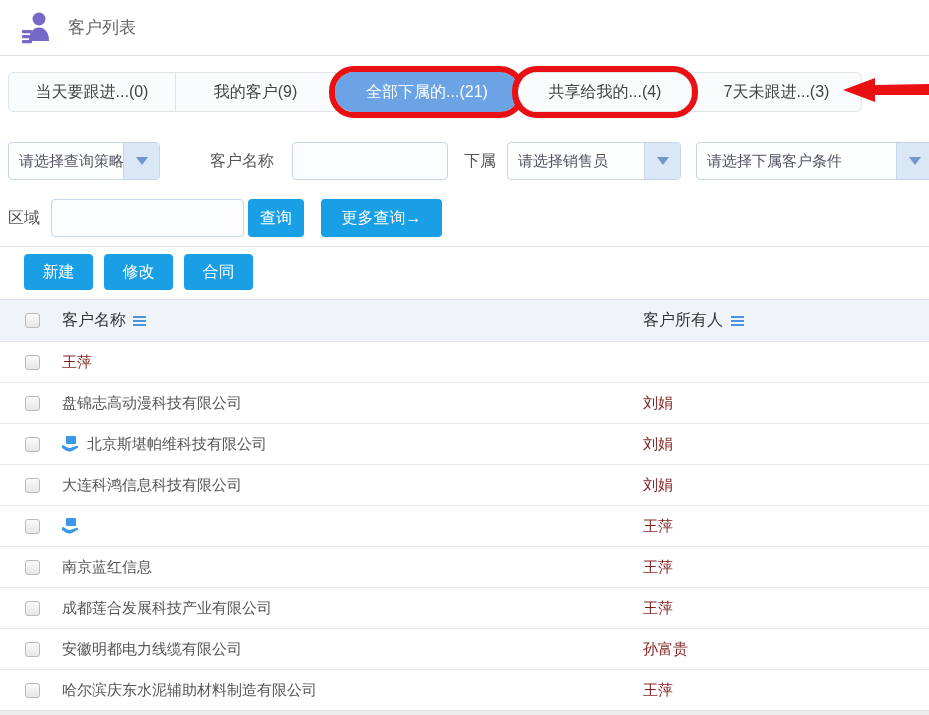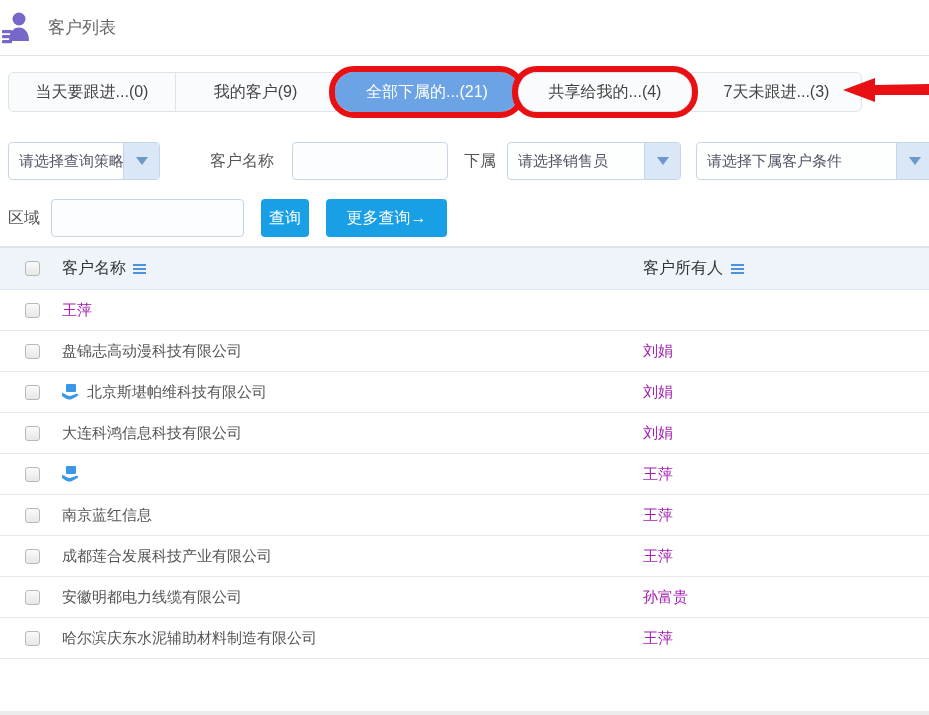--- a/index.html
+++ b/index.html
@@ -14,21 +14,21 @@
   *{box-sizing:border-box;}
   html,body{margin:0;padding:0;}
   body{
     width:929px;height:715px;background:#fff;
     font-family:"Liberation Sans","DejaVu Sans",sans-serif;
     color:#555;overflow:hidden;
   }
   .page{position:relative;width:929px;height:715px;}
 
   
-  .header{height:56px;display:flex;align-items:center;border-bottom:1px solid #e2e2e2;}
+  .header{height:56px;display:flex;align-items:center;padding-left:20px;border-bottom:1px solid #e2e2e2;}
   .header .ttl{font-size:17px;color:#666;margin-left:16px;}
   .person-icon{flex:none;}
 
   
   .tabbar{display:flex;margin:16px 0 0 8px;height:40px;}
   .tab{
     height:40px;line-height:38px;text-align:center;font-size:16px;color:#444;
     background:#f9fbfd;border:1px solid #dde4ea;margin-left:-1px;cursor:pointer;white-space:nowrap;
   }
   .tab:first-child{border-radius:6px 0 0 6px;margin-left:0;}
@@ -61,21 +61,21 @@
   .actions{padding:7px 0 9px 24px;display:flex;gap:11px;}
   .actions .btn{width:69px;height:36px;padding:0;}
 
   
   .thead{height:43px;background:#eef4fa;border-top:1px solid #dce5ed;border-bottom:1px solid #dce5ed;display:flex;align-items:center;}
   .trow{height:41px;border-bottom:1px solid #e7e7e7;display:flex;align-items:center;}
   .cell-check{flex:none;width:62px;padding-left:25px;display:flex;align-items:center;}
   .cb{width:15px;height:15px;border:1px solid #b9b9b9;border-radius:3px;background:linear-gradient(#fafafa,#e7e7e7);cursor:pointer;flex:none;}
   .cell-name{flex:none;width:581px;display:flex;align-items:center;gap:7px;font-size:15px;color:#555;white-space:nowrap;overflow:hidden;}
   .thead .cell-name,.thead .cell-owner{font-size:16px;color:#333;}
-  .cell-owner{flex:1;display:flex;align-items:center;gap:8px;font-size:15px;color:#a21caf;}
+  .cell-owner{flex:1;display:flex;align-items:center;gap:8px;font-size:15px;color:#7f1d1d;}
   .ham{display:inline-block;width:13px;height:10px;border-top:2px solid #4b93dd;border-bottom:2px solid #4b93dd;position:relative;cursor:pointer;}
   .ham::after{content:"";position:absolute;left:0;right:0;top:2px;height:2px;background:#4b93dd;}
   .share-icon{flex:none;}
 
   .bottom-strip{position:absolute;left:0;bottom:0;width:929px;height:4px;background:#ececec;}
 </style>
 </head>
 <body>
 
 <div class="page">
@@ -119,26 +119,31 @@
     </div>
     <div class="dd" style="width:237px;margin-left:15px;">
       <span class="dd-v" style="flex:1;">请选择下属客户条件</span>
       <span class="dd-a"></span>
     </div>
   </div>
 
   <div class="frow frow2">
     <span class="flabel">区域</span>
     <input class="tinput" style="width: 193px; margin-left: 11px;" value="">
-    <button class="btn" style="margin-left:17px;width:48px;padding:0;">查询</button>
+    <button class="btn" style="margin-left:4px;width:56px;padding:0;">查询</button>
     <button class="btn" style="margin-left:17px;width:121px;padding:0;">更多查询→</button>
   </div>
 
   <div class="divider"></div>
 
+  <div class="actions" id="actions">
+      <button class="btn">新建</button>
+      <button class="btn">修改</button>
+      <button class="btn">合同</button>
+    </div>
 
   <div class="thead">
     <div class="cell-check">
       <span class="cb"></span>
     </div>
     <div class="cell-name">
       <span>客户名称</span>
       <span class="ham"></span>
     </div>
     <div class="cell-owner">

